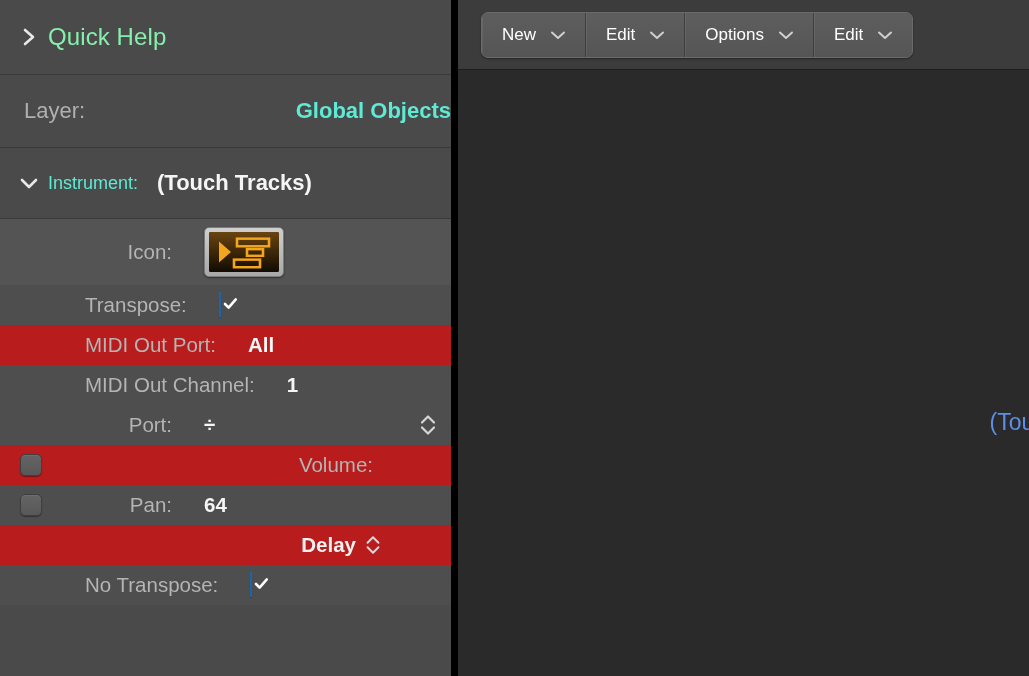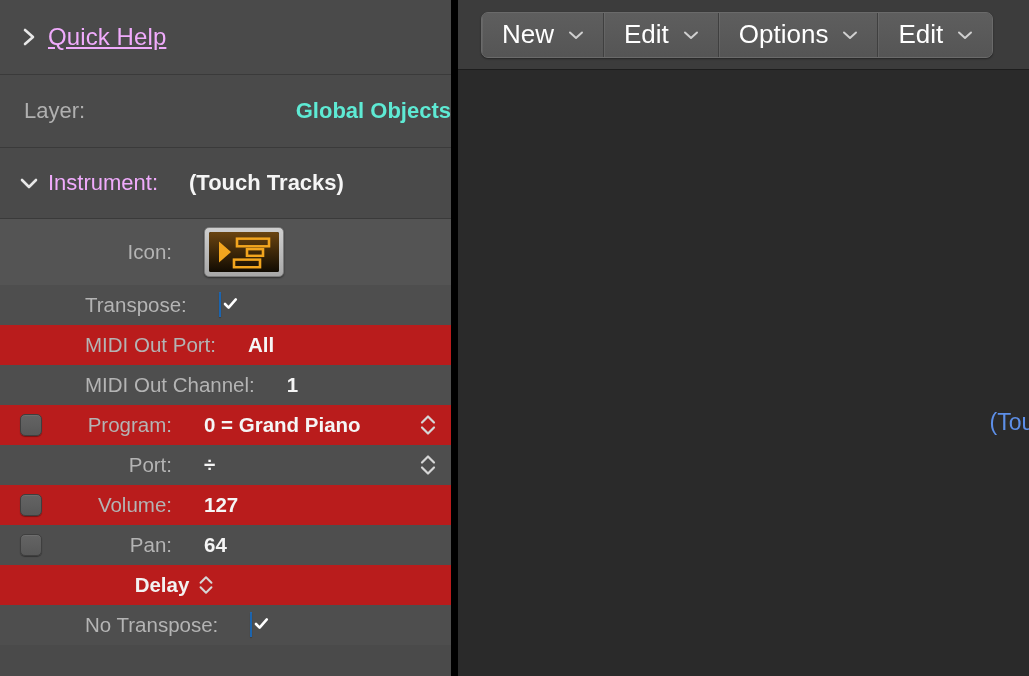--- a/index.html
+++ b/index.html
@@ -59,40 +59,39 @@
     width: 30px;
     height: 30px;
     position: relative;
     flex: 0 0 30px;
     margin-right: 4px;
   }
   .tri svg { display: block; }
 
   .disc-title {
     font-size: 24px;
-    color: #f0abfc;
+    color: #86efac;
     font-weight: 500;
     letter-spacing: 0.1px;
-    text-decoration: underline;
   }
   .lbl-dim {
     font-size: 22px;
     color: #b0b0b0;
     font-weight: 400;
   }
   .val-bright {
     font-size: 22px;
     color: #5eead4;
     font-weight: 600;
   }
   .instrument-label {
-    font-size: 22px;
-    color: #f0abfc;
+    font-size: 18px;
+    color: #5eead4;
     font-weight: 400;
-    margin-right: 31px;
+    margin-right: 19px;
   }
   .instrument-value {
     font-size: 22px;
     color: #f5f5f5;
     font-weight: 600;
   }
 
   
   .params { display: block; }
   .prow {
@@ -161,22 +160,22 @@
   .prow-stepper {
     flex: 0 0 46px;
     display: flex;
     justify-content: center;
     align-items: center;
   }
   .stepper svg { display: block; }
 
   
   .prow.delay-row {
-    justify-content: center;
-    padding-right: 100px;
+    justify-content: flex-end;
+    padding-right: 68px;
   }
   .delay-wrap {
     display: flex;
     align-items: center;
     gap: 7px;
   }
 
   
   .icon-row-label {
     flex: 1 1 auto;
@@ -245,21 +244,21 @@
     padding: 0 18px 0 20px;
     height: 100%;
     box-sizing: border-box;
     background: linear-gradient(#5e5e5e, #555555);
     border-right: 1px solid #3f3f3f;
     box-shadow: 1px 0 0 rgba(255,255,255,0.07) inset;
     cursor: default;
   }
   .menubtn:last-child { border-right: none; }
   .menubtn-label {
-    font-size: 26px;
+    font-size: 17px;
     color: #ffffff;
     font-weight: 500;
     white-space: nowrap;
   }
   .chev svg { display: block; }
 
   .canvas {
     flex: 1 1 auto;
     position: relative;
     background: #2a2a2a;
@@ -368,52 +367,38 @@
         <span class="prow-label">MIDI Out Channel:</span>
         <span class="prow-value">1</span>
         <span class="prow-stepper stepper">
           <svg width="22" height="30" viewBox="0 0 22 30">
             <path d="M5 12.5 L11 6.5 L17 12.5" fill="none" stroke="#d6d6d6" stroke-width="2.2" stroke-linecap="round" stroke-linejoin="round"></path>
             <path d="M5 17.5 L11 23.5 L17 17.5" fill="none" stroke="#d6d6d6" stroke-width="2.2" stroke-linecap="round" stroke-linejoin="round"></path>
           </svg>
         </span>
       </div>
 
-      <div class="prow alt">
-        <span class="prow-check">
-          <span class="ckbox-empty"></span>
-        </span>
-        <span class="prow-label">Program:</span>
-        <span class="prow-value">0 = Grand Piano</span>
-        <span class="prow-stepper stepper">
-          <svg width="22" height="30" viewBox="0 0 22 30">
-            <path d="M5 12.5 L11 6.5 L17 12.5" fill="none" stroke="#d6d6d6" stroke-width="2.2" stroke-linecap="round" stroke-linejoin="round"></path>
-            <path d="M5 17.5 L11 23.5 L17 17.5" fill="none" stroke="#d6d6d6" stroke-width="2.2" stroke-linecap="round" stroke-linejoin="round"></path>
-          </svg>
-        </span>
-      </div>
 
       <div class="prow">
         <span class="prow-check"></span>
         <span class="prow-label">Port:</span>
         <span class="prow-value">÷</span>
         <span class="prow-stepper stepper">
           <svg width="22" height="30" viewBox="0 0 22 30">
             <path d="M5 12.5 L11 6.5 L17 12.5" fill="none" stroke="#d6d6d6" stroke-width="2.2" stroke-linecap="round" stroke-linejoin="round"></path>
             <path d="M5 17.5 L11 23.5 L17 17.5" fill="none" stroke="#d6d6d6" stroke-width="2.2" stroke-linecap="round" stroke-linejoin="round"></path>
           </svg>
         </span>
       </div>
 
       <div class="prow alt">
         <span class="prow-check">
           <span class="ckbox-empty"></span>
         </span>
         <span class="prow-label">Volume:</span>
-        <span class="prow-value">127</span>
         <span class="prow-stepper"></span>
       </div>
 
       <div class="prow">
         <span class="prow-check">
           <span class="ckbox-empty"></span>
         </span>
         <span class="prow-label">Pan:</span>
         <span class="prow-value">64</span>
         <span class="prow-stepper"></span>

